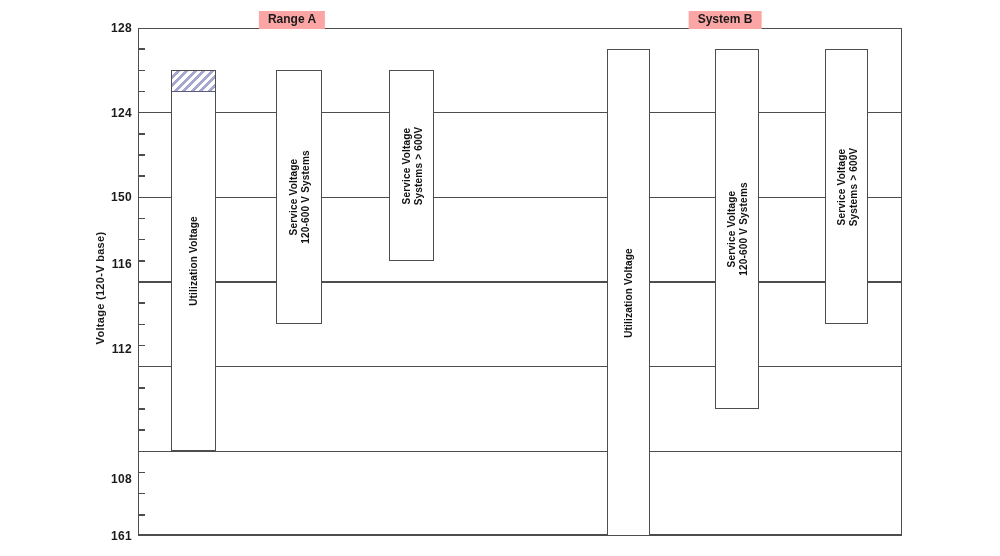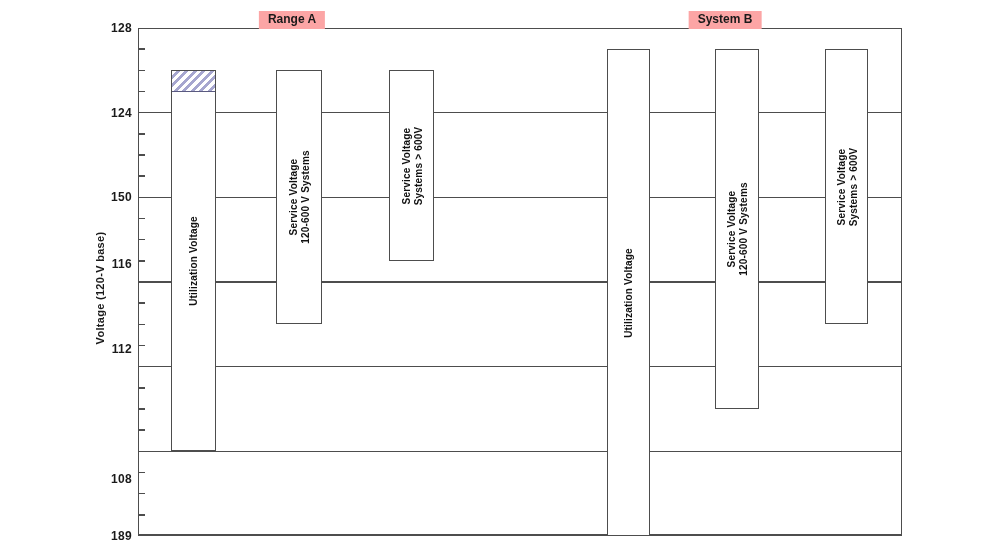--- a/index.html
+++ b/index.html
@@ -78,21 +78,21 @@
     <div class="gridline" style="top: 111.917px;"></div>
     <div class="ytick-label" style="top: 104.667px; text-align: right;">124</div>
     <div class="gridline" style="top: 196.583px;"></div>
     <div class="ytick-label" style="top: 189.333px;">150</div>
     <div class="gridline" style="top: 281.25px;"></div>
     <div class="ytick-label" style="top: 256px;">116</div>
     <div class="gridline" style="top: 365.917px;"></div>
     <div class="ytick-label" style="top: 341px;">112</div>
     <div class="gridline" style="top: 450.583px;"></div>
     <div class="ytick-label" style="top: 429px; margin-top: 42px;">108</div>
-    <div class="ytick-label" style="top: 528px;">189</div>
+    <div class="ytick-label" style="top: 528px;">161</div>
     <div class="minor-tick" style="top: 514.033px;"></div>
     <div class="minor-tick" style="top: 492.867px;"></div>
     <div class="minor-tick" style="top: 471.7px;"></div>
     <div class="minor-tick" style="top: 429.367px;"></div>
     <div class="minor-tick" style="top: 408.2px;"></div>
     <div class="minor-tick" style="top: 387.033px;"></div>
     <div class="minor-tick" style="top: 344.7px;"></div>
     <div class="minor-tick" style="top: 323.533px;"></div>
     <div class="minor-tick" style="top: 302.367px;"></div>
     <div class="minor-tick" style="top: 260.033px;"></div>

